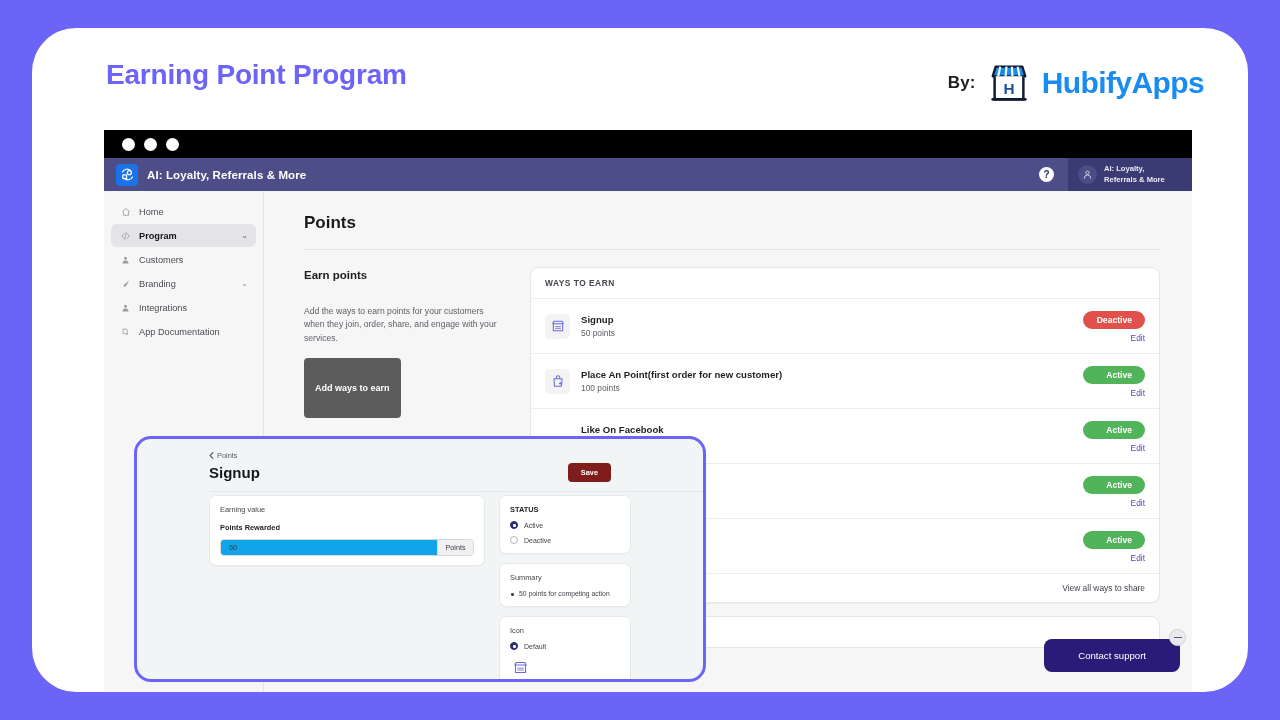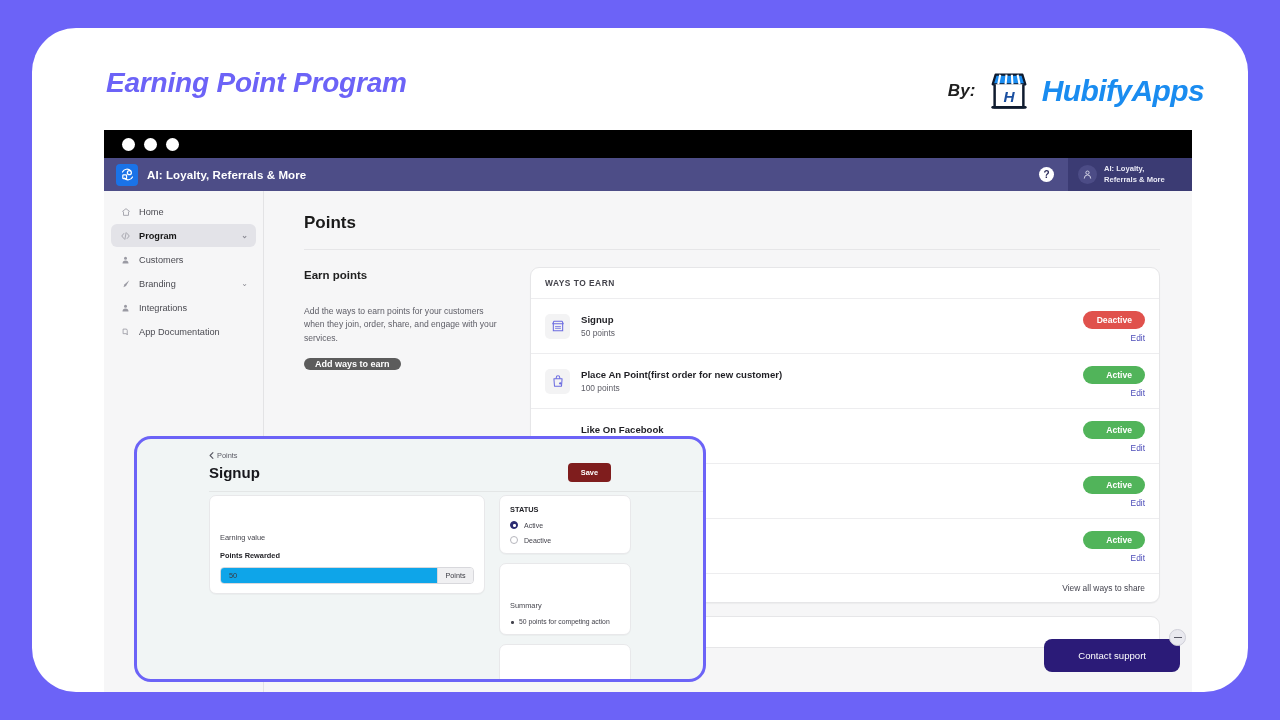--- a/index.html
+++ b/index.html
@@ -16,21 +16,21 @@
     left: 32px; top: 28px;
     width: 1216px; height: 664px;
     background: #ffffff;
     border-radius: 44px;
     overflow: hidden;
   }
 
   
   .promo-header {
     position: absolute;
-    left: 0; top: 12px; width: 100%; height: 110px; font-style: italic;
+    left: 0; top: 4px; width: 100%; height: 110px;
   }
   .promo-title {
     position: absolute;
     left: 74px; top: 27px;
     font-size: 28px;
     font-weight: bold;
     color: #6c63f7;
     letter-spacing: -0.2px;
   }
   .brand {
@@ -143,21 +143,21 @@
   .col-right { flex: 1; }
 
   .section-title { font-size: 11.5px; font-weight: bold; color: #1f1f1f; }
   .section-desc {
     font-size: 8.6px; color: #5d5d66; line-height: 1.55; margin-top: 24px;
   }
   .btn-dark {
     display: inline-block; margin-top: 13px;
     background: #5c5c5c; color: #fff;
     font-size: 9px; font-weight: bold;
-    padding: 1px 11px; border-radius: 9px;
+    padding: 25px 11px; border-radius: 4px;
   }
 
   .card {
     background: #fff; border: 1px solid #e6e6e8;
     border-radius: 9px; overflow: hidden;
     box-shadow: 0 1px 1px rgba(0,0,0,0.04);
   }
   .card-head {
     padding: 10px 14px;
     font-size: 8.4px; font-weight: bold; color: #42424a;
@@ -251,21 +251,21 @@
   .inset-cols { display: flex; gap: 14px; margin-top: 14px; }
   .inset-left { width: 276px; flex: none; }
   .inset-right { width: 132px; flex: none; }
 
   .icard {
     background: #fff; border: 1px solid #e8e8ea;
     border-radius: 7px; padding: 9px 10px;
     box-shadow: 0 1px 1px rgba(0,0,0,0.03);
   }
   .icard + .icard { margin-top: 9px; }
-  .ilabel { font-size: 7.4px; color: #45454d; margin-top: 28px; }
+  .ilabel { font-size: 7.4px; color: #45454d; }
   .ilabel-b { font-size: 7.4px; font-weight: bold; color: #1f1f24; }
   .field-row {
     display: flex; margin-top: 7px;
     border: 1px solid #d8d8dc; border-radius: 4px; overflow: hidden;
     height: 17px;
   }
   .field-input {
     flex: 1; font-size: 7.4px; color: #3a3a42;
     display: flex; align-items: center; padding-left: 8px;
     background: #0ea5e9;

